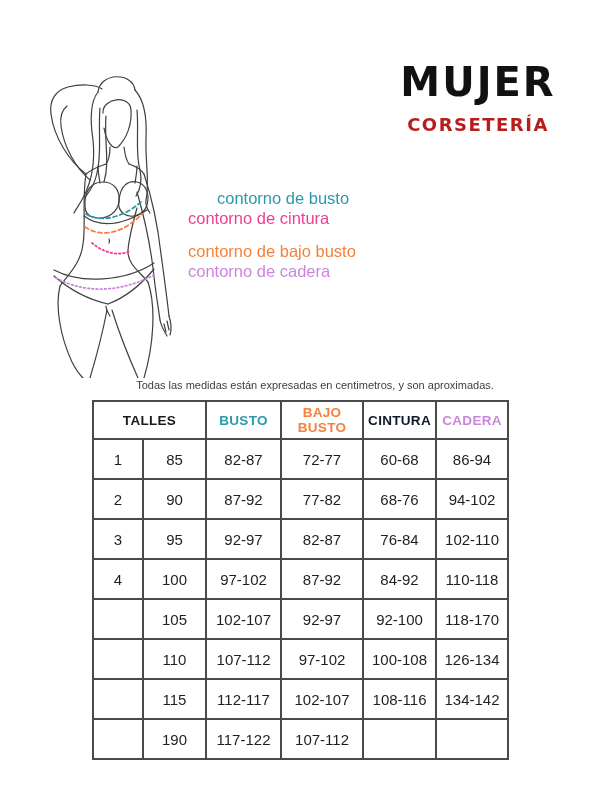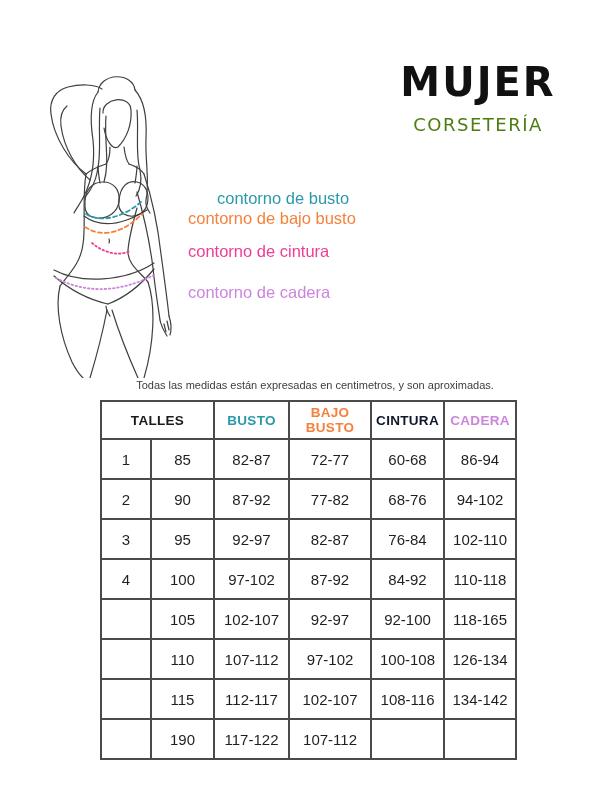--- a/index.html
+++ b/index.html
@@ -25,23 +25,23 @@
     font-family: "DejaVu Sans", sans-serif;
     font-size: 40px;
     font-weight: bold;
     letter-spacing: 2px;
     color: #111111;
     line-height: 1.1;
   }
   .sub-title {
     font-family: "DejaVu Sans", sans-serif;
     font-size: 18px;
-    font-weight: normal;
+    font-weight: bold;
     letter-spacing: 1.5px;
-    color: #4d7c0f;
+    color: #b91c1c;
     margin-top: 10px;
   }
 
   
   .figure-wrap {
     position: absolute;
     left: 40px;
     top: 58px;
     width: 150px;
     height: 320px;
@@ -54,42 +54,41 @@
     left: 188px;
     top: 188px;
     width: 210px;
   }
   .legend-label {
     font-size: 16.5px;
     line-height: 20px;
     white-space: nowrap;
   }
   .legend-label:nth-child(3) { margin-top: 13px; }
-  .legend-label:nth-child(4) { margin-top: 21px; }
+  .legend-label:nth-child(4) { }
 
   
   .note {
     position: absolute;
     left: 30px;
     top: 379px;
     width: 570px;
     text-align: center;
     font-size: 11px;
     color: #3d3d3d;
   }
 
   
   .size-table {
     position: absolute;
     left: 92px;
     top: 400px;
     border-collapse: collapse;
     table-layout: fixed;
     width: 415px;
-    margin-left: 8px;
   }
   .size-table th, .size-table td {
     border: 2px solid #4a4a4a;
     text-align: center;
     vertical-align: middle;
     font-size: 15px;
     color: #1f1f1f;
     overflow: hidden;
   }
   .size-table thead tr { height: 38px; }
@@ -176,22 +175,22 @@
 
       <path stroke-width="1.8" stroke-dasharray="4 3" d="M46,156 C62,166 85,158 101,144" stroke="#2a9aab"></path>
       <path stroke-width="1.8" stroke-dasharray="4 3" d="M45,169 C65,182 86,172 102,156" stroke="#f6813c"></path>
       <path stroke-width="1.8" stroke-dasharray="1.6 2.6" d="M52,185 C65,196 80,198 90,193" stroke="#ee3d96"></path>
       <path stroke-width="1.8" stroke-dasharray="1.6 2.6" d="M16,220 C50,238 85,232 114,217" stroke="#cc85dc"></path>
     </svg>
   </div>
 
   <div class="measurement-legend">
       <div class="legend-label" style="color: rgb(42, 154, 171); margin-left: 29px;">contorno de busto</div>
+      <div class="legend-label" style="color: rgb(238, 61, 150);">contorno de cintura</div>
       <div class="legend-label" style="color: rgb(246, 129, 60);">contorno de bajo busto</div>
-      <div class="legend-label" style="color: rgb(238, 61, 150);">contorno de cintura</div>
       <div class="legend-label" style="color: rgb(204, 133, 220);">contorno de cadera</div>
     </div>
 
   <div class="note">Todas las medidas están expresadas en centimetros, y son aproximadas.</div>
 
   <table class="size-table">
     <colgroup>
       <col style="width:50px">
         <col style="width:63px">
         <col style="width:75px">
@@ -240,21 +239,21 @@
           <td>87-92</td>
           <td>84-92</td>
           <td>110-118</td>
         </tr>
         <tr>
           <td></td>
           <td>105</td>
           <td>102-107</td>
           <td>92-97</td>
           <td>92-100</td>
-          <td>118-165</td>
+          <td>118-170</td>
         </tr>
         <tr>
           <td></td>
           <td>110</td>
           <td>107-112</td>
           <td>97-102</td>
           <td>100-108</td>
           <td>126-134</td>
         </tr>
         <tr>

